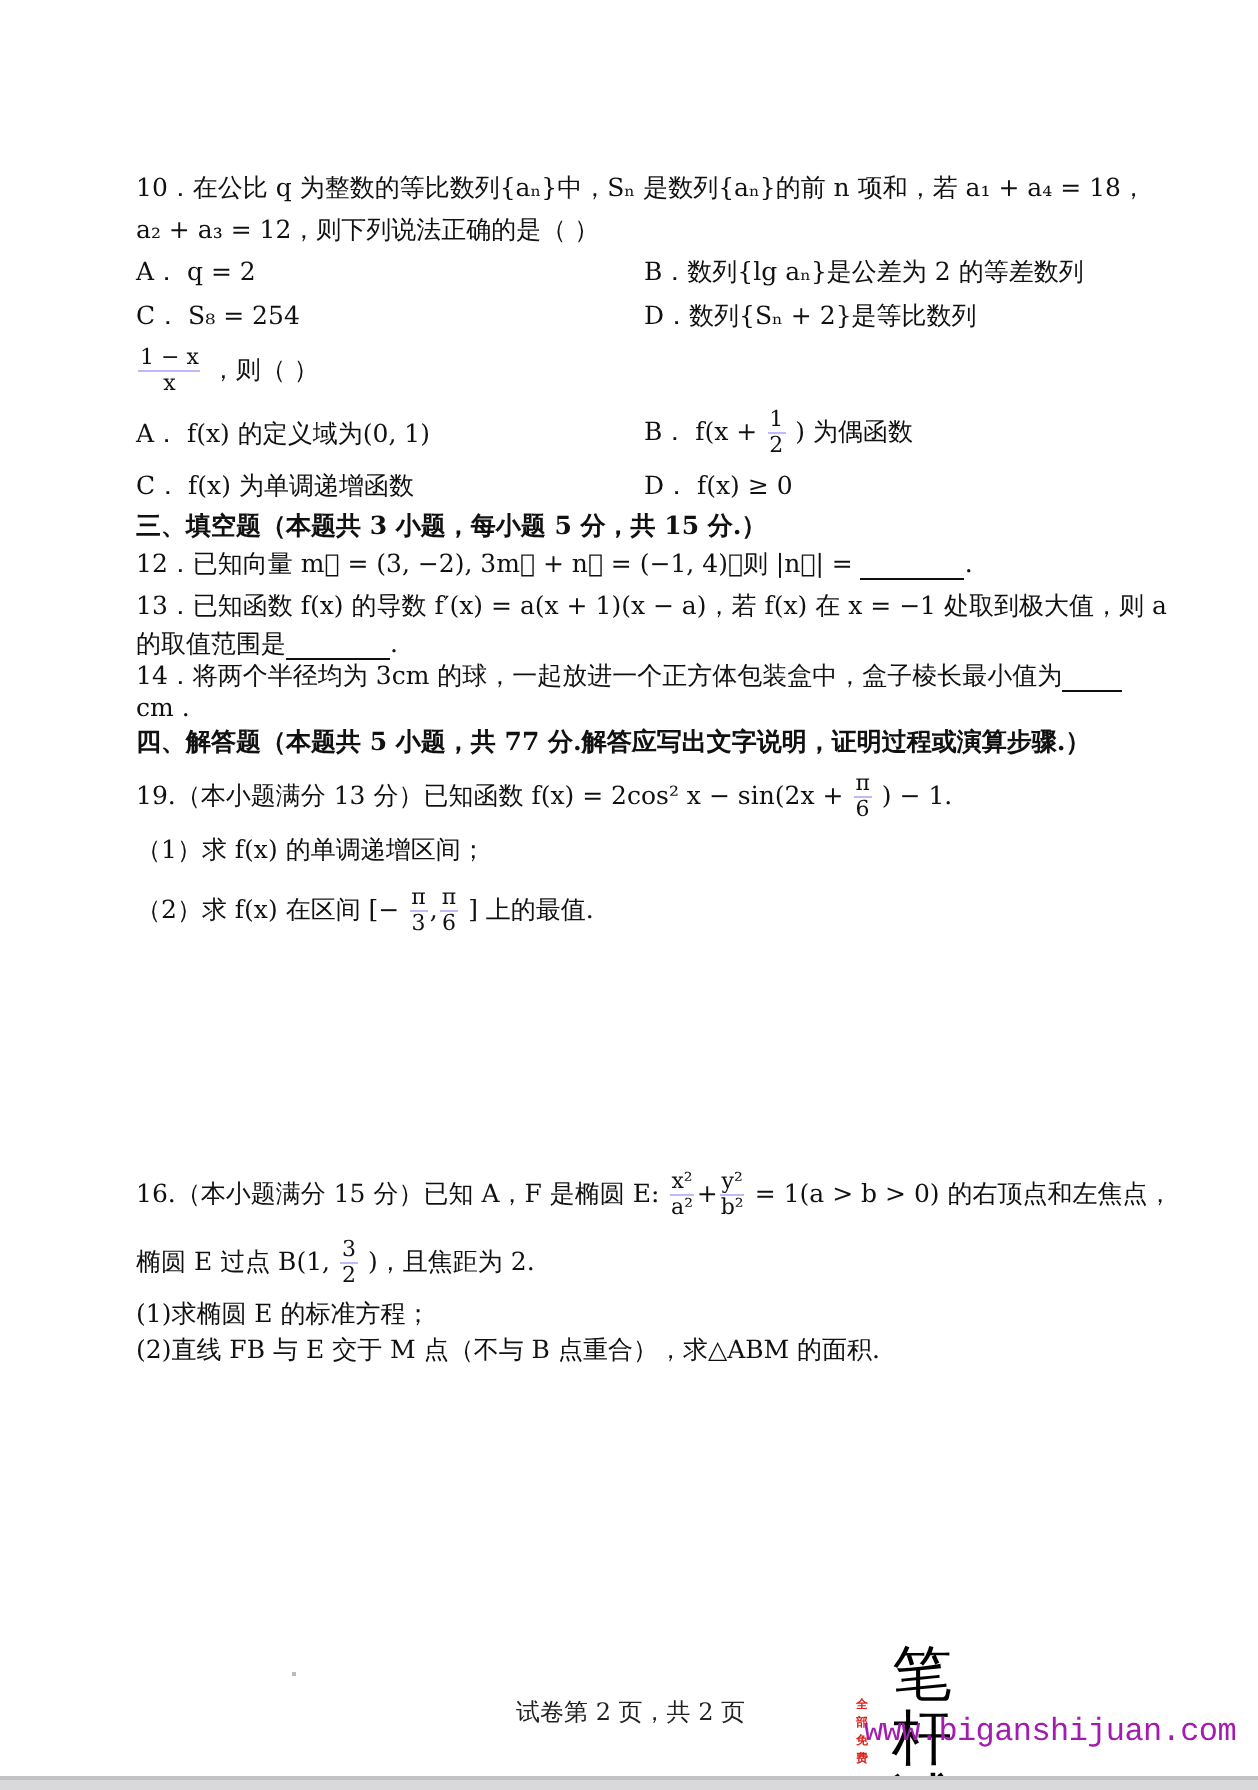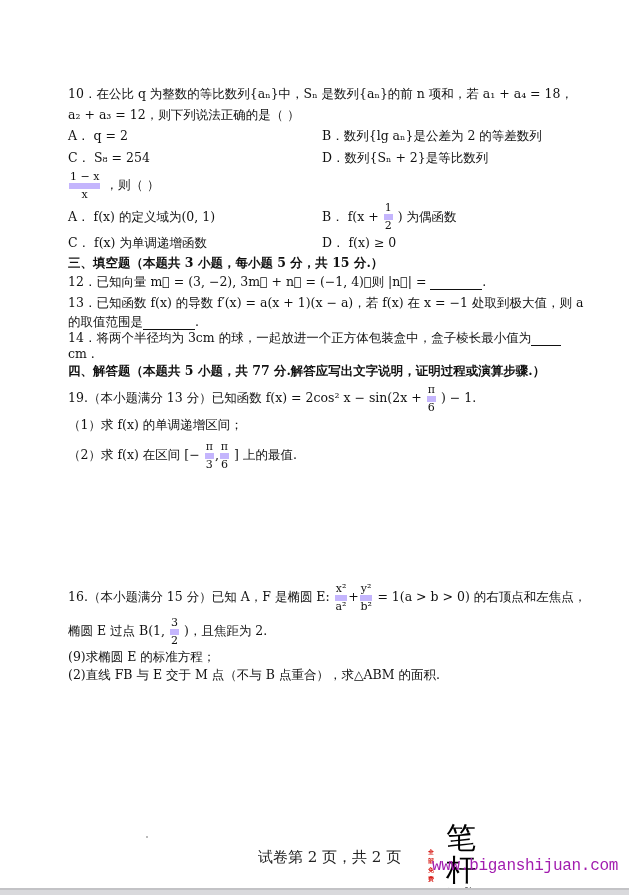--- a/index.html
+++ b/index.html
@@ -6,23 +6,23 @@
   body {
     width: 629px; height: 895px; background: #ffffff; position: relative; overflow: hidden;
     font-family: "DejaVu Serif", "Liberation Serif", serif; color: #111;
   }
   .line {
     position: absolute; left: 68px; font-size: 12.5px; white-space: nowrap; line-height: 16px;
   }
   .col2 { left: 322px; }
   .bold { font-weight: bold; }
   .frac { display: inline-flex; flex-direction: column; align-items: center; vertical-align: middle; font-size: 11px; line-height: 12px; margin: 0 1px; }
-  .frac .num { border-bottom: 6px solid #c4b5fd; padding: 0 1px; text-align: center; }
+  .frac .num { border-bottom: 1px solid #c4b5fd; padding: 0 1px; text-align: center; }
   .blank { display: inline-block; border-bottom: 1.5px solid #111; vertical-align: bottom; height: 12px; }
-  .footer { position: absolute; left: 258px; top: 848px; font-size: 15px; color: #222; text-align: center; }
+  .footer { position: absolute; left: 258px; top: 848px; font-size: 12px; color: #222; text-align: center; }
   .logo { position: absolute; left: 428px; top: 822px; }
   .logo-title { position: absolute; left: 18px; top: 0px; font-family: "DejaVu Sans", sans-serif; font-size: 30px; line-height: 32px; letter-spacing: 1px; color: #000; }
   .logo-free { position: absolute; left: 0px; top: 26px; font-family: "DejaVu Sans", sans-serif; font-size: 6px; color: #d8201a; font-weight: bold; }
   .logo-url { position: absolute; left: 4px; top: 35px; font-family: "Liberation Mono", "DejaVu Sans Mono", monospace; font-size: 16px; color: #a21caf; letter-spacing: -0.3px; }
   .bottom-bar { position: absolute; left: 0; top: 888px; width: 629px; height: 7px; background: #d9d9dc; border-top: 2px solid #c3c3c6; }
   .dot { position: absolute; left: 146px; top: 836px; width: 2px; height: 2px; background: #bbb; }
 </style>
 </head>
 <body>
 
@@ -106,21 +106,21 @@
     <span>= 1(a &gt; b &gt; 0) 的右顶点和左焦点，</span>
   </div>
   <div class="line" style="top:616px; line-height:30px">
     <span>椭圆 E 过点 B(1,</span>
     <span class="frac">
       <span class="num">3</span>
       <span>2</span>
     </span>
     <span>)，且焦距为 2.</span>
   </div>
-  <div class="line" style="top:649px">(9)求椭圆 E 的标准方程；</div>
+  <div class="line" style="top:649px">(1)求椭圆 E 的标准方程；</div>
   <div class="line" style="top:667px">(2)直线 FB 与 E 交于 M 点（不与 B 点重合），求△ABM 的面积.</div>
 
   <div class="dot"></div>
 
   <div class="footer">试卷第 2 页，共 2 页</div>
 
   <div class="logo">
     <div class="logo-title">笔杆试卷</div>
     <div class="logo-free">全部免费</div>
     <div class="logo-url">www.biganshijuan.com</div>

